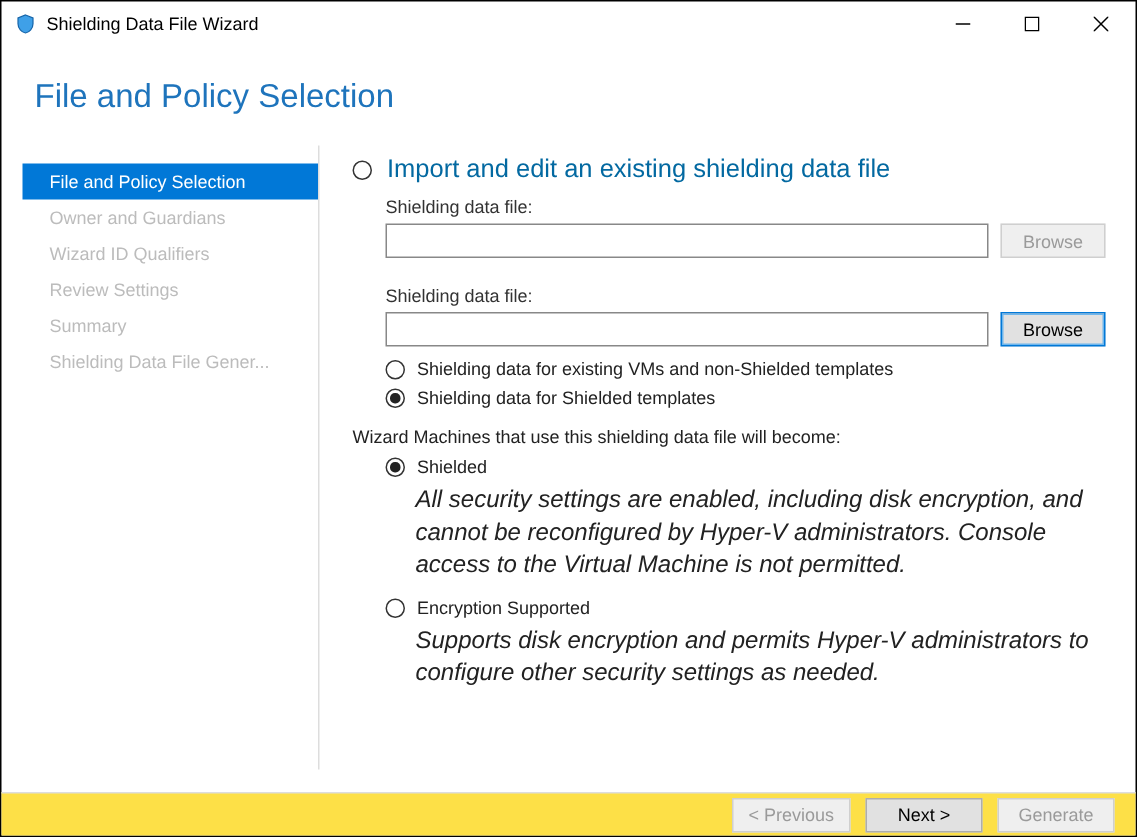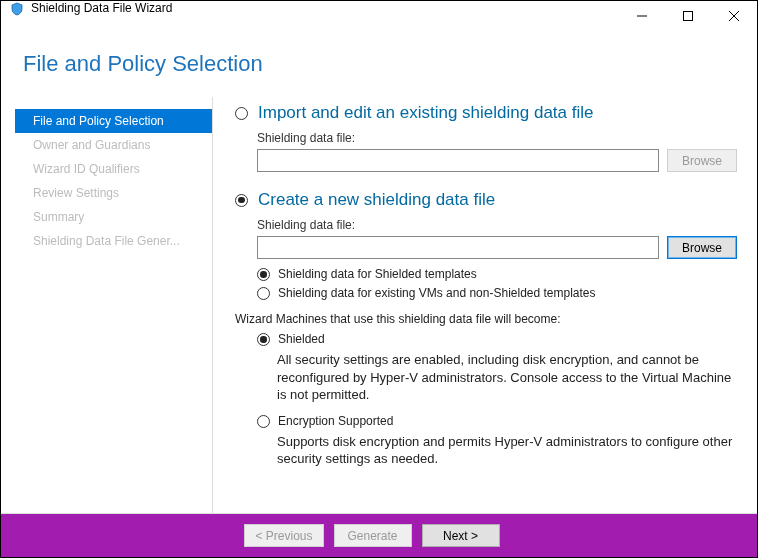--- a/index.html
+++ b/index.html
@@ -11,20 +11,21 @@
     color: #000;
     width: 758px;
     height: 558px;
     border: 1px solid #000;
     position: relative;
     overflow: hidden;
   }
   .titlebar {
     height: 30px;
     display: flex;
+    align-items: center;
     padding-left: 8px;
     font-size: 12px;
   }
   .titlebar .app-icon {
     width: 16px; height: 16px;
     margin-right: 6px;
     display: inline-flex;
     align-items: center;
     justify-content: center;
   }
@@ -140,52 +141,53 @@
   }
   .radio-row {
     display: flex;
     align-items: flex-start;
     margin: 5px 0;
   }
   .radio-row .radio { margin-top: 1px; margin-right: 8px; }
   .radio-label { font-size: 12px; color: #222; }
   .desc-text { font-size: 12px; color: #222; margin: 12px 0 6px 0; }
   .radio-desc {
-    font-size: 13px;
+    font-size: 16px;
     color: #222;
     margin: 2px 0 10px 20px;
     line-height: 1.35;
+    font-style: italic;
   }
   .radio {
     width: 13px; height: 13px;
     border: 1px solid #333;
     border-radius: 50%;
     display: inline-flex;
     align-items: center;
     justify-content: center;
     background: #fff;
     flex-shrink: 0;
   }
   .radio.checked::after {
     content: "";
     width: 6.5px; height: 6.5px;
     border-radius: 50%;
     background: #222;
   }
   .footer {
     position: absolute;
     bottom: 0; left: 0; right: 0;
-    height: 44px;
+    height: 29px;
     border-top: 1px solid #ddd;
     display: flex;
     align-items: center;
-    justify-content: center;
+    justify-content: flex-end;
     gap: 10px;
     padding-right: 14px;
-    background: #a21caf;
+    background: #fde047;
   }
   .footer .btn { min-width: 78px; }
 </style>
 </head>
 <body>
 
 <div class="titlebar">
   <span class="app-icon">
     <svg width="14" height="14" viewBox="0 0 14 14">
       <path d="M7 1 L12 3 L12 6.8 C12 10 9.6 12.4 7 13 C4.4 12.4 2 10 2 6.8 L2 3 Z" fill="#3fa0e8" stroke="#1664a8" stroke-width="0.8"></path>
@@ -230,39 +232,35 @@
       <span class="head-label">Import and edit an existing shielding data file</span>
     </div>
     <div class="sub-block">
       <div class="field-label">Shielding data file:</div>
       <div class="field-row">
         <input class="text-input disabled" type="text" value="" style="">
         <span class="btn disabled">Browse</span>
       </div>
     </div>
 
-    <div class="option-head" style="margin-top:6px;">
-      <span class="radio checked"></span>
-      <span class="head-label">Create a new shielding data file</span>
-    </div>
     <div class="sub-block" style="margin-bottom:6px;">
       <div class="field-label">Shielding data file:</div>
       <div class="field-row">
         <input class="text-input" type="text" value="" style="">
         <span class="btn highlight">Browse</span>
       </div>
 
       <div class="radio-row">
+        <span class="radio"></span>
+        <span class="radio-label">Shielding data for existing VMs and non-Shielded templates</span>
+      </div>
+      <div class="radio-row">
         <span class="radio checked"></span>
         <span class="radio-label">Shielding data for Shielded templates</span>
       </div>
-      <div class="radio-row">
-        <span class="radio"></span>
-        <span class="radio-label">Shielding data for existing VMs and non-Shielded templates</span>
-      </div>
     </div>
 
     <div class="desc-text">Wizard Machines that use this shielding data file will become:</div>
 
     <div style="margin-left:22px;">
       <div class="radio-row">
         <span class="radio checked"></span>
         <span class="radio-label">Shielded</span>
       </div>
       <div class="radio-desc">All security settings are enabled, including disk encryption, and cannot be reconfigured by Hyper-V administrators. Console access to the Virtual Machine is not permitted.</div>
@@ -272,15 +270,15 @@
         <span class="radio-label">Encryption Supported</span>
       </div>
       <div class="radio-desc">Supports disk encryption and permits Hyper-V administrators to configure other security settings as needed.</div>
     </div>
 
   </div>
 </div>
 
 <div class="footer">
   <span class="btn disabled">&lt; Previous</span>
+  <span class="btn">Next &gt;</span>
   <span class="btn disabled">Generate</span>
-  <span class="btn">Next &gt;</span>
 </div>
 
 </body></html>

